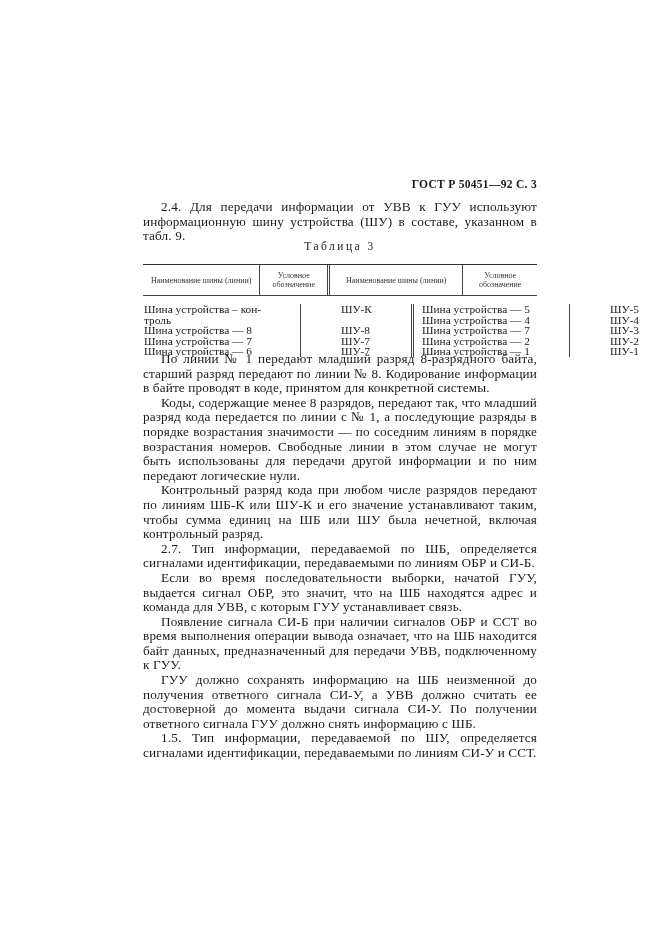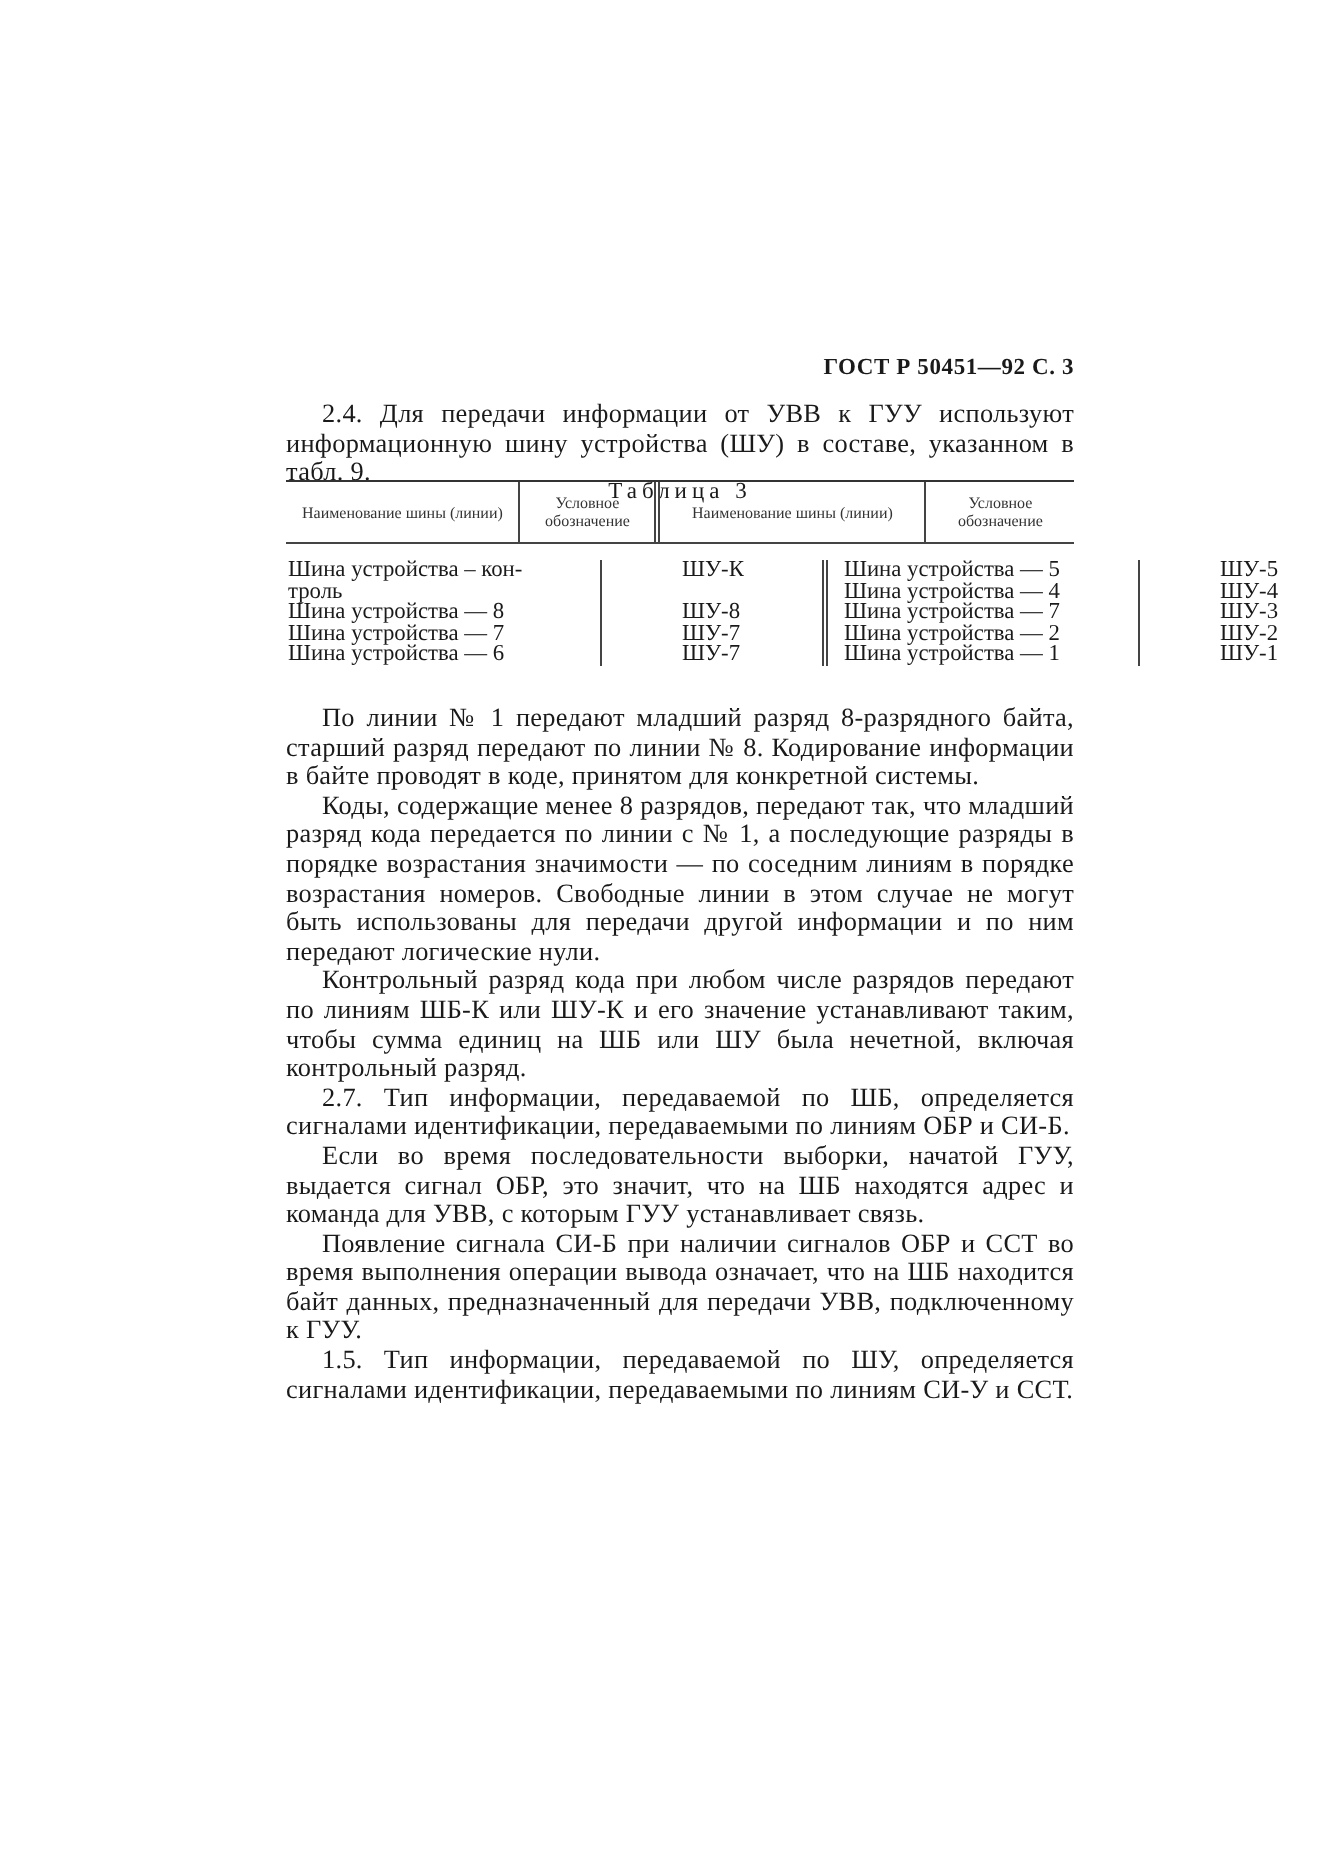--- a/index.html
+++ b/index.html
@@ -16,21 +16,21 @@
     .para {
       font-size: 13.2px; line-height: 14.6px; text-align: justify;
       margin: 0; text-indent: 18px; letter-spacing: 0.15px;
     }
     .p24 { position: absolute; left: 0; top: 200px; width: 394px; }
     .table-caption {
       position: absolute; left: 0; top: 240px; width: 394px; text-align: center;
       font-size: 11.5px; letter-spacing: 2.5px;
     }
     .tbl {
-      position: absolute; left: 0; top: 240px; width: 394px;
+      position: absolute; left: 0; top: 264px; width: 394px;
       border-top: 1.5px solid #333;
     }
     .thead { display: flex; height: 30px; border-bottom: 1.5px solid #444; }
     .th {
       font-size: 8px; color: #333; display: flex; align-items: center; justify-content: center;
       text-align: center; line-height: 9px;
     }
     .c1 { width: 117px; }
     .c2 { width: 67px; border-left: 1px solid #444; }
     .c3 { width: 133px; border-left: 3px double #444; }
@@ -93,15 +93,16 @@
     </div>
   </div>
 
   <div class="body-text">
     <p class="para">По линии № 1 передают младший разряд 8-разрядного байта, старший разряд передают по линии № 8. Кодирование информации в байте проводят в коде, принятом для конкретной системы.</p>
     <p class="para">Коды, содержащие менее 8 разрядов, передают так, что младший разряд кода передается по линии с № 1, а последующие разряды в порядке возрастания значимости — по соседним линиям в порядке возрастания номеров. Свободные линии в этом случае не могут быть использованы для передачи другой информации и по ним передают логические нули.</p>
     <p class="para">Контрольный разряд кода при любом числе разрядов передают по линиям ШБ-К или ШУ-К и его значение устанавливают таким, чтобы сумма единиц на ШБ или ШУ была нечетной, включая контрольный разряд.</p>
     <p class="para">2.7. Тип информации, передаваемой по ШБ, определяется сигналами идентификации, передаваемыми по линиям ОБР и СИ-Б.</p>
     <p class="para">Если во время последовательности выборки, начатой ГУУ, выдается сигнал ОБР, это значит, что на ШБ находятся адрес и команда для УВВ, с которым ГУУ устанавливает связь.</p>
     <p class="para">Появление сигнала СИ-Б при наличии сигналов ОБР и ССТ во время выполнения операции вывода означает, что на ШБ находится байт данных, предназначенный для передачи УВВ, подключенному к ГУУ.</p>
+    <p class="para">ГУУ должно сохранять информацию на ШБ неизменной до получения ответного сигнала СИ-У, а УВВ должно считать ее достоверной до момента выдачи сигнала СИ-У. По получении ответного сигнала ГУУ должно снять информацию с ШБ.</p>
     <p class="para">1.5. Тип информации, передаваемой по ШУ, определяется сигналами идентификации, передаваемыми по линиям СИ-У и ССТ.</p>
   </div>
 </div>
 
 </body></html>

